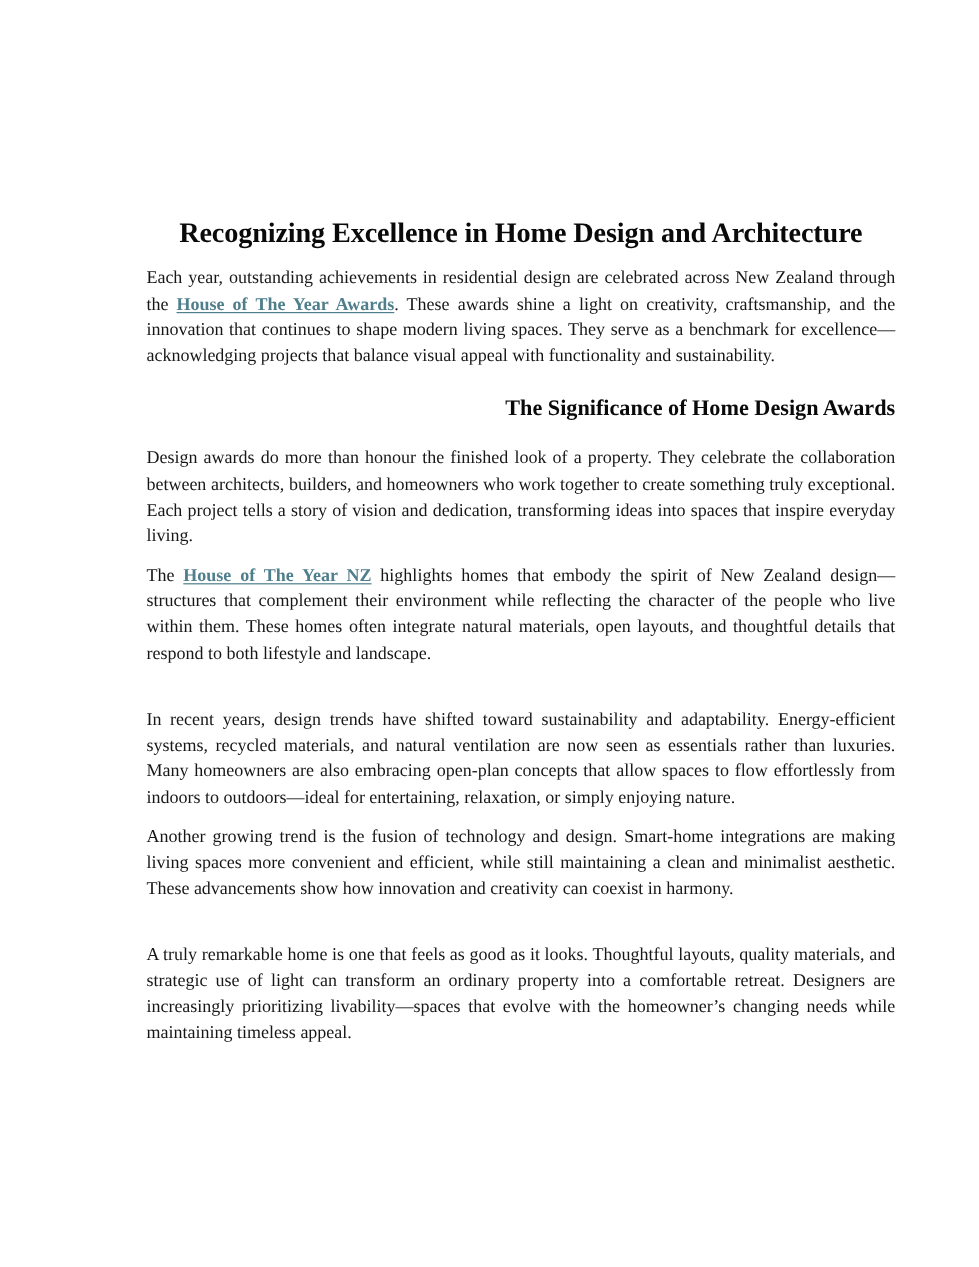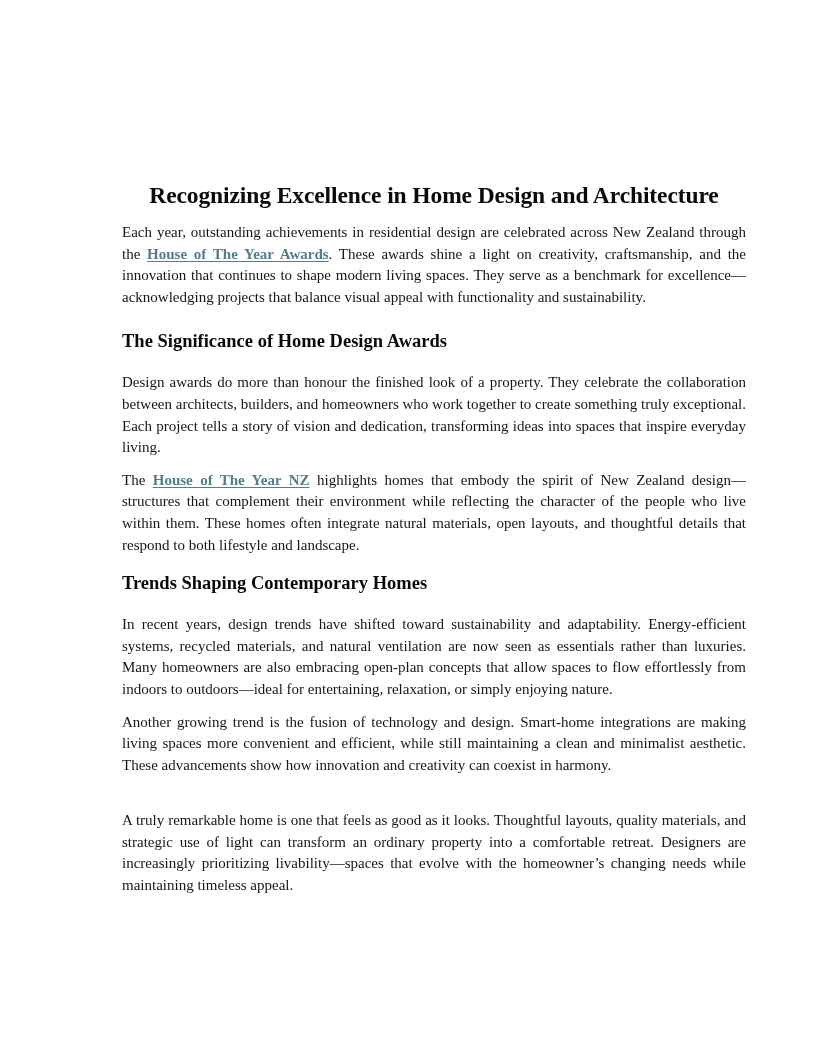--- a/index.html
+++ b/index.html
@@ -30,20 +30,21 @@
       line-height: 30px;
       letter-spacing: -0.1px;
       color: #0a0a0a;
     }
     h2 {
       font-size: 18.5px;
       font-weight: bold;
       margin: 0;
       line-height: 24px;
       color: #0a0a0a;
+      text-align: right;
     }
     p {
       font-size: 15px;
       line-height: 21.6px;
       margin: 0;
       text-align: justify;
       color: #161616;
     }
     a.link {
       color: #4f7e8c;
@@ -61,21 +62,20 @@
   <p><span>Each year, outstanding achievements in residential design are celebrated across New Zealand through the </span><a class="link" href="#">House of The Year Awards</a><span>. These awards shine a light on creativity, craftsmanship, and the innovation that continues to shape modern living spaces. They serve as a benchmark for excellence—acknowledging projects that balance visual appeal with functionality and sustainability.</span></p>
 
   <div style="height:21px"></div>
   <h2>The Significance of Home Design Awards</h2>
   <div style="height:19px"></div>
   <p>Design awards do more than honour the finished look of a property. They celebrate the collaboration between architects, builders, and homeowners who work together to create something truly exceptional. Each project tells a story of vision and dedication, transforming ideas into spaces that inspire everyday living.</p>
   <div style="height:11px"></div>
   <p><span>The </span><a class="link" href="#">House of The Year NZ</a><span> highlights homes that embody the spirit of New Zealand design—structures that complement their environment while reflecting the character of the people who live within them. These homes often integrate natural materials, open layouts, and thoughtful details that respond to both lifestyle and landscape.</span></p>
 
   <div style="height:15px"></div>
-  <h2>Trends Shaping Contemporary Homes</h2>
   <div style="height:19px"></div>
   <p>In recent years, design trends have shifted toward sustainability and adaptability. Energy-efficient systems, recycled materials, and natural ventilation are now seen as essentials rather than luxuries. Many homeowners are also embracing open-plan concepts that allow spaces to flow effortlessly from indoors to outdoors—ideal for entertaining, relaxation, or simply enjoying nature.</p>
   <div style="height:11px"></div>
   <p>Another growing trend is the fusion of technology and design. Smart-home integrations are making living spaces more convenient and efficient, while still maintaining a clean and minimalist aesthetic. These advancements show how innovation and creativity can coexist in harmony.</p>
 
   <div style="height:15px"></div>
   <div style="height:19px"></div>
   <p>A truly remarkable home is one that feels as good as it looks. Thoughtful layouts, quality materials, and strategic use of light can transform an ordinary property into a comfortable retreat. Designers are increasingly prioritizing livability—spaces that evolve with the homeowner’s changing needs while maintaining timeless appeal.</p>
 
 </div>

